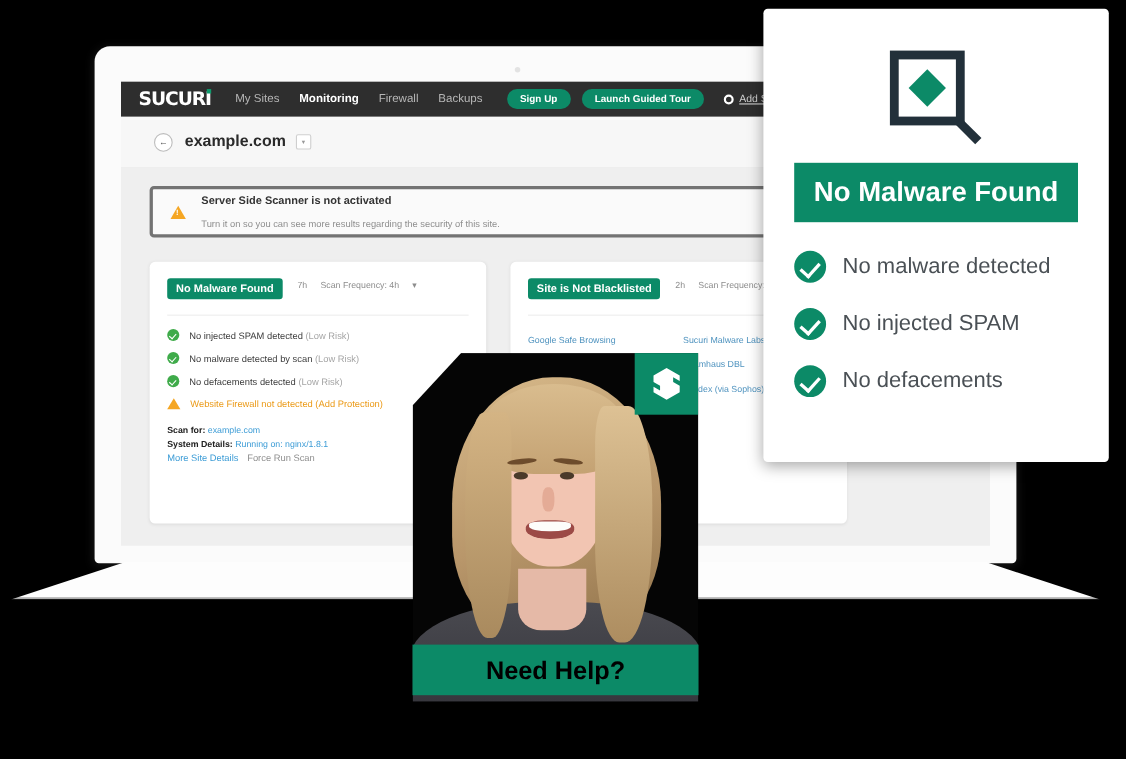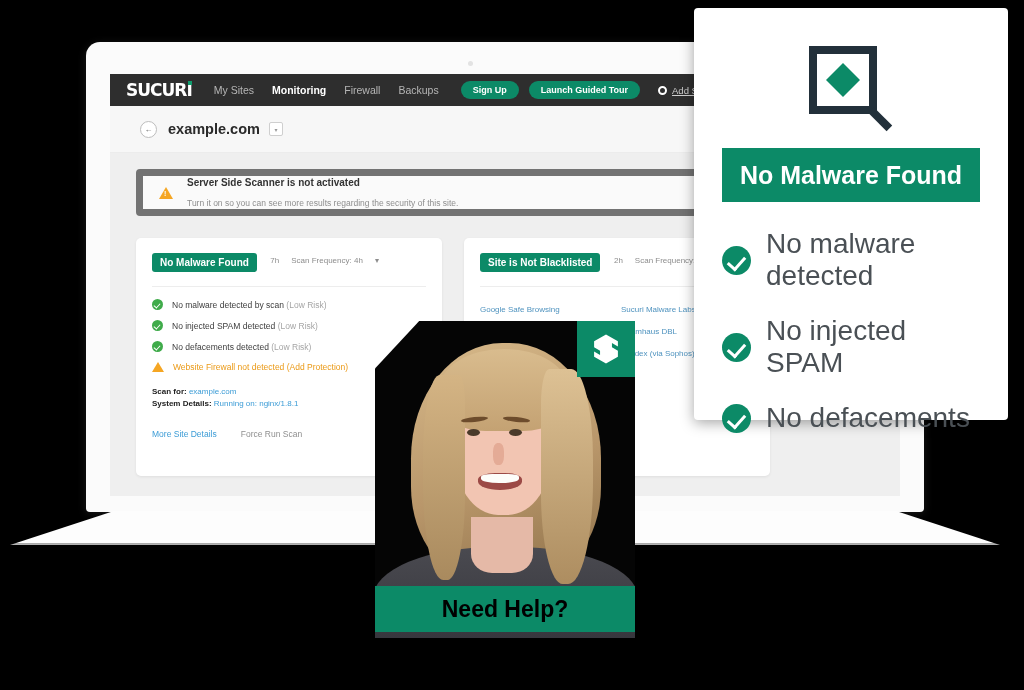--- a/index.html
+++ b/index.html
@@ -44,21 +44,21 @@
       display:flex;align-items:center;justify-content:center;font-size:8px;color:#555;}
   .site-name{margin-left:11px;font-size:14.5px;font-weight:bold;color:#2a2a2a;}
   .site-caret{margin-left:9px;width:12px;height:12px;border:1px solid #cfcfcf;border-radius:2px;
       background:#fff;display:flex;align-items:center;justify-content:center;font-size:6px;color:#999;}
   .tabs{margin-left:auto;display:flex;gap:26px;}
   .tab{font-size:10.5px;color:#b3b3b3;}
   .tab.active{color:#2a2a2a;font-weight:bold;}
 
   
   .content{padding:16px 26px 0 26px;background:#efefef;height:344px;box-sizing:border-box;}
-  .alert{background:#fafafa;border:7px solid #737373;border-radius:4px;height:47px;
+  .alert{background:#fafafa;border:3px solid #737373;border-radius:4px;height:47px;
       display:flex;align-items:center;padding:0 16px;box-sizing:border-box;}
   .warn-tri{width:0;height:0;border-left:7px solid transparent;border-right:7px solid transparent;
       border-bottom:12px solid #f5a623;position:relative;flex:none;}
   .warn-tri:after{content:"!";position:absolute;left:-2px;top:3px;font-size:7px;color:#fff;
       font-weight:bold;}
   .alert-txt{margin-left:14px;}
   .alert-title{font-size:10px;font-weight:bold;color:#333;}
   .alert-sub{font-size:8.5px;color:#8e8e8e;margin-top:10px;}
 
   .cards{display:flex;gap:22px;margin-top:22px;}
@@ -78,21 +78,21 @@
   .ico-ok:after{content:"";position:absolute;left:3px;top:2.5px;width:3px;height:5px;
       border:solid #fff;border-width:0 1.5px 1.5px 0;transform:rotate(42deg);}
   .ico-warn{width:0;height:0;border-left:6px solid transparent;border-right:6px solid transparent;
       border-bottom:10px solid #f5a623;flex:none;}
   .chk-txt{margin-left:9px;font-size:8.5px;color:#3c3c3c;}
   .chk-txt .risk{color:#a5a5a5;}
   .chk-row.warn .chk-txt{color:#eb9a17;}
   .details{margin-top:14px;font-size:8px;line-height:1.55;color:#333;}
   .details b{color:#222;}
   .details a{color:#3c9cd6;text-decoration:none;}
-  .card-links{margin-top:18px;display:flex;gap:24px;}
+  .card-links{margin-top:0;display:flex;gap:8px;}
   .card-links .lnk{font-size:8.5px;color:#3c9cd6;}
   .card-links .lnk.muted{color:#8f8f8f;}
   .engines{margin-top:18px;display:grid;grid-template-columns:1fr 1fr;gap:13px 8px;}
   .engine{font-size:8px;color:#4f93bf;}
 
   
   .photo{position:absolute;left:375px;top:321px;width:260px;height:317px;
       background:#050505;clip-path:polygon(17% 0%, 100% 0%, 100% 100%, 0% 100%, 0% 15%);
       overflow:hidden;}
   .face{position:absolute;left:28px;top:14px;width:205px;height:250px;}
@@ -135,21 +135,21 @@
   .mag-handle{position:absolute;left:70px;top:64px;width:26px;height:8px;background:#22303a;
       transform:rotate(45deg);transform-origin:left center;}
   .cta{background:#0c8a67;height:54px;display:flex;align-items:center;justify-content:center;
       margin-top:10px;}
   .cta span{color:#fff;font-size:25px;font-weight:bold;}
   .oklist{margin-top:26px;}
   .okrow{display:flex;align-items:center;margin-bottom:23px;}
   .okcirc{width:29px;height:29px;border-radius:50%;background:#0c8a67;position:relative;flex:none;}
   .okcirc:after{content:"";position:absolute;left:9px;top:7px;width:8px;height:14px;
       border:solid #fff;border-width:0 3.4px 3.4px 0;transform:rotate(42deg);}
-  .oktxt{margin-left:15px;font-size:28px;color:#4a5055;}
+  .oktxt{margin-left:15px;font-size:20px;color:#4a5055;}
 </style>
 </head>
 <body>
 
 <div id="stage">
 
   <div class="laptop-lid"></div>
   <div class="camera-dot"></div>
 
   <div class="screen">
@@ -207,25 +207,25 @@
               <span class="meta-age">7h</span>
               <span class="meta-freq">Scan Frequency: 4h</span>
               <span class="meta-freq">▾</span>
             </span>
           </div>
           <div class="card-rule"></div>
 
           <div class="chk-list">
             <div class="chk-row">
               <span class="ico-ok"></span>
-              <span class="chk-txt"><span>No malware detected by scan</span> <span class="risk">(Low Risk)</span></span>
+              <span class="chk-txt"><span>No injected SPAM detected</span> <span class="risk">(Low Risk)</span></span>
             </div>
             <div class="chk-row">
               <span class="ico-ok"></span>
-              <span class="chk-txt"><span>No injected SPAM detected</span> <span class="risk">(Low Risk)</span></span>
+              <span class="chk-txt"><span>No malware detected by scan</span> <span class="risk">(Low Risk)</span></span>
             </div>
             <div class="chk-row">
               <span class="ico-ok"></span>
               <span class="chk-txt"><span>No defacements detected</span> <span class="risk">(Low Risk)</span></span>
             </div>
             <div class="chk-row warn">
               <span class="ico-warn"></span>
               <span class="chk-txt">Website Firewall not detected (Add Protection)</span>
             </div>
           </div>

